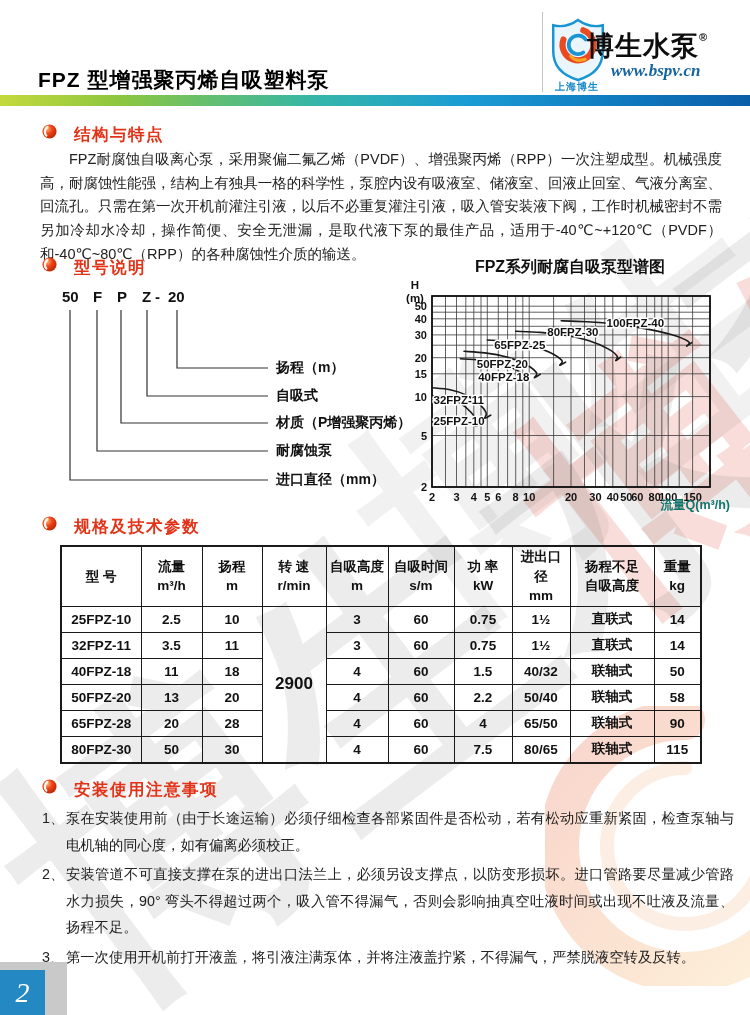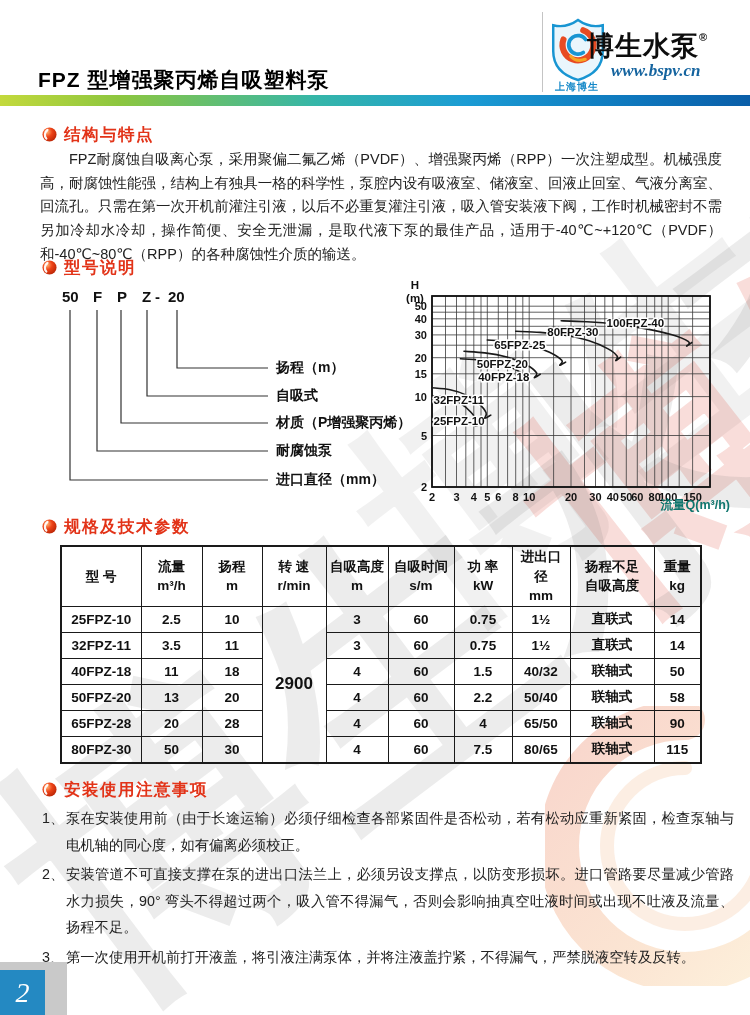--- a/index.html
+++ b/index.html
@@ -19,21 +19,21 @@
      background:linear-gradient(90deg,#c3d93c 0%,#8cc63f 16%,#35b6a8 42%,#1b9cd4 62%,#0e76bc 85%,#0a5ea8 100%);}
   .logo-divider{left:542px;top:12px;width:1px;height:80px;background:#c4c4c4;}
   .logo-shield{left:550px;top:18px;}
   .logo-sub{left:546px;top:80px;width:62px;text-align:center;font-size:10px;font-weight:bold;
             color:#1488c8;letter-spacing:1px;}
   .logo-name{left:587px;top:28px;font-size:27px;font-weight:bold;color:#0d0d0d;letter-spacing:1px;}
   .logo-reg{font-size:11px;vertical-align:14px;font-weight:bold;}
   .logo-url{left:611px;top:61px;font-size:17px;font-weight:bold;font-style:italic;
             font-family:"Liberation Serif","DejaVu Serif",serif;color:#15649f;}
   
-  .sec-head{display:flex;align-items:flex-end;gap:7px;}
+  .sec-head{display:flex;align-items:flex-start;gap:17px;}
   .sec-head .txt{font-size:16.5px;font-weight:bold;color:#e23318;letter-spacing:1.5px;}
   .sh1{left:42px;top:124px;} .sh2{left:42px;top:257px;} .sh3{left:42px;top:516px;} .sh4{left:42px;top:779px;}
   
   .intro{left:40px;top:148px;width:682px;font-size:14.5px;line-height:23.7px;text-align:justify;
          text-indent:2em;color:#222;font-weight:500;}
   
   .model-diagram{left:40px;top:288px;width:400px;height:218px;}
   .model-code span{position:absolute;top:0;font-size:15px;font-weight:bold;color:#111;}
   .model-label{position:absolute;left:236px;font-size:14px;font-weight:600;color:#111;white-space:nowrap;}
   
@@ -145,20 +145,21 @@
         <polyline points="30,22 30,192 228,192"></polyline>
       </g>
     </svg>
     <div class="model-label" style="top:71px">扬程（m）</div>
     <div class="model-label" style="top:99px">自吸式</div>
     <div class="model-label" style="top:126px">材质（P增强聚丙烯）</div>
     <div class="model-label" style="top:154px">耐腐蚀泵</div>
     <div class="model-label" style="top:183px">进口直径（mm）</div>
   </div>
 
+  <div class="layer chart-title">FPZ系列耐腐自吸泵型谱图</div>
   <svg id="chart-svg" class="layer chart-svg" width="340" height="240">
       <line x1="34.0" y1="18" x2="34.0" y2="209" stroke="#3a3a3a" stroke-width="0.8"></line>
       <line x1="47.5" y1="18" x2="47.5" y2="209" stroke="#3a3a3a" stroke-width="0.8"></line>
       <line x1="58.5" y1="18" x2="58.5" y2="209" stroke="#3a3a3a" stroke-width="0.8"></line>
       <line x1="67.8" y1="18" x2="67.8" y2="209" stroke="#3a3a3a" stroke-width="0.8"></line>
       <line x1="75.8" y1="18" x2="75.8" y2="209" stroke="#3a3a3a" stroke-width="0.8"></line>
       <line x1="83.0" y1="18" x2="83.0" y2="209" stroke="#3a3a3a" stroke-width="0.8"></line>
       <line x1="89.3" y1="18" x2="89.3" y2="209" stroke="#3a3a3a" stroke-width="0.8"></line>
       <line x1="100.3" y1="18" x2="100.3" y2="209" stroke="#3a3a3a" stroke-width="0.8"></line>
       <line x1="109.6" y1="18" x2="109.6" y2="209" stroke="#3a3a3a" stroke-width="0.8"></line>

